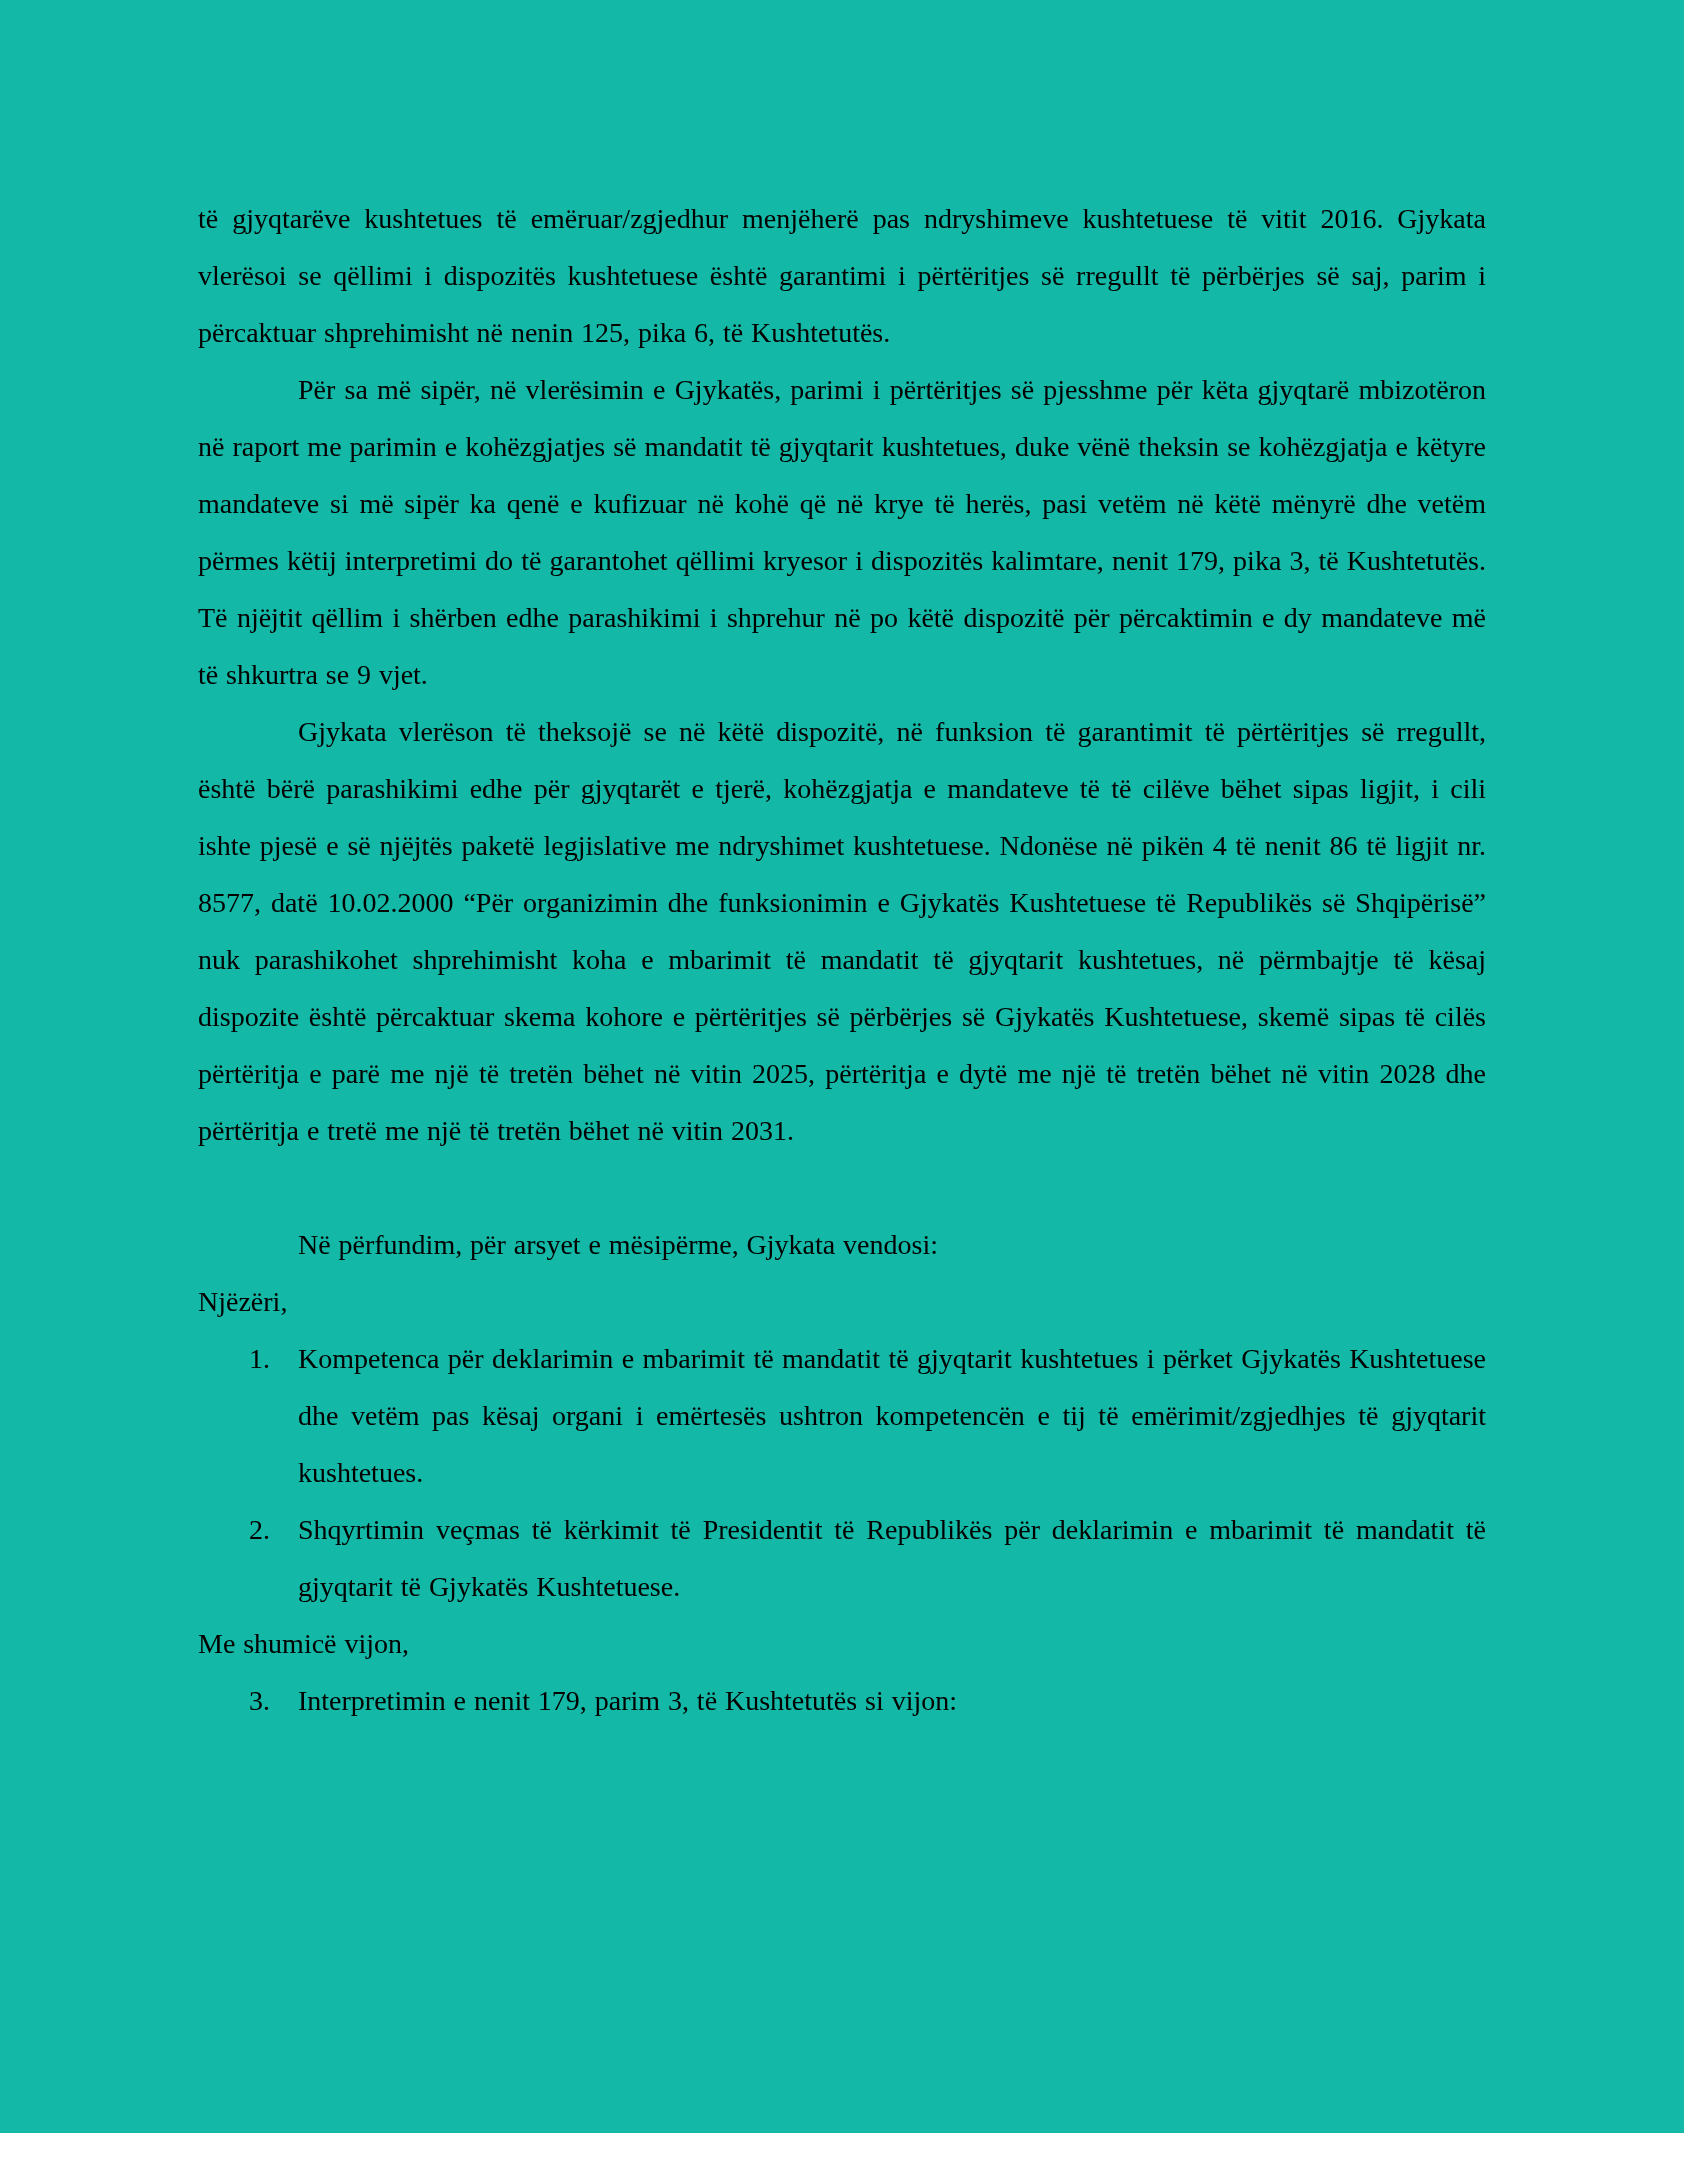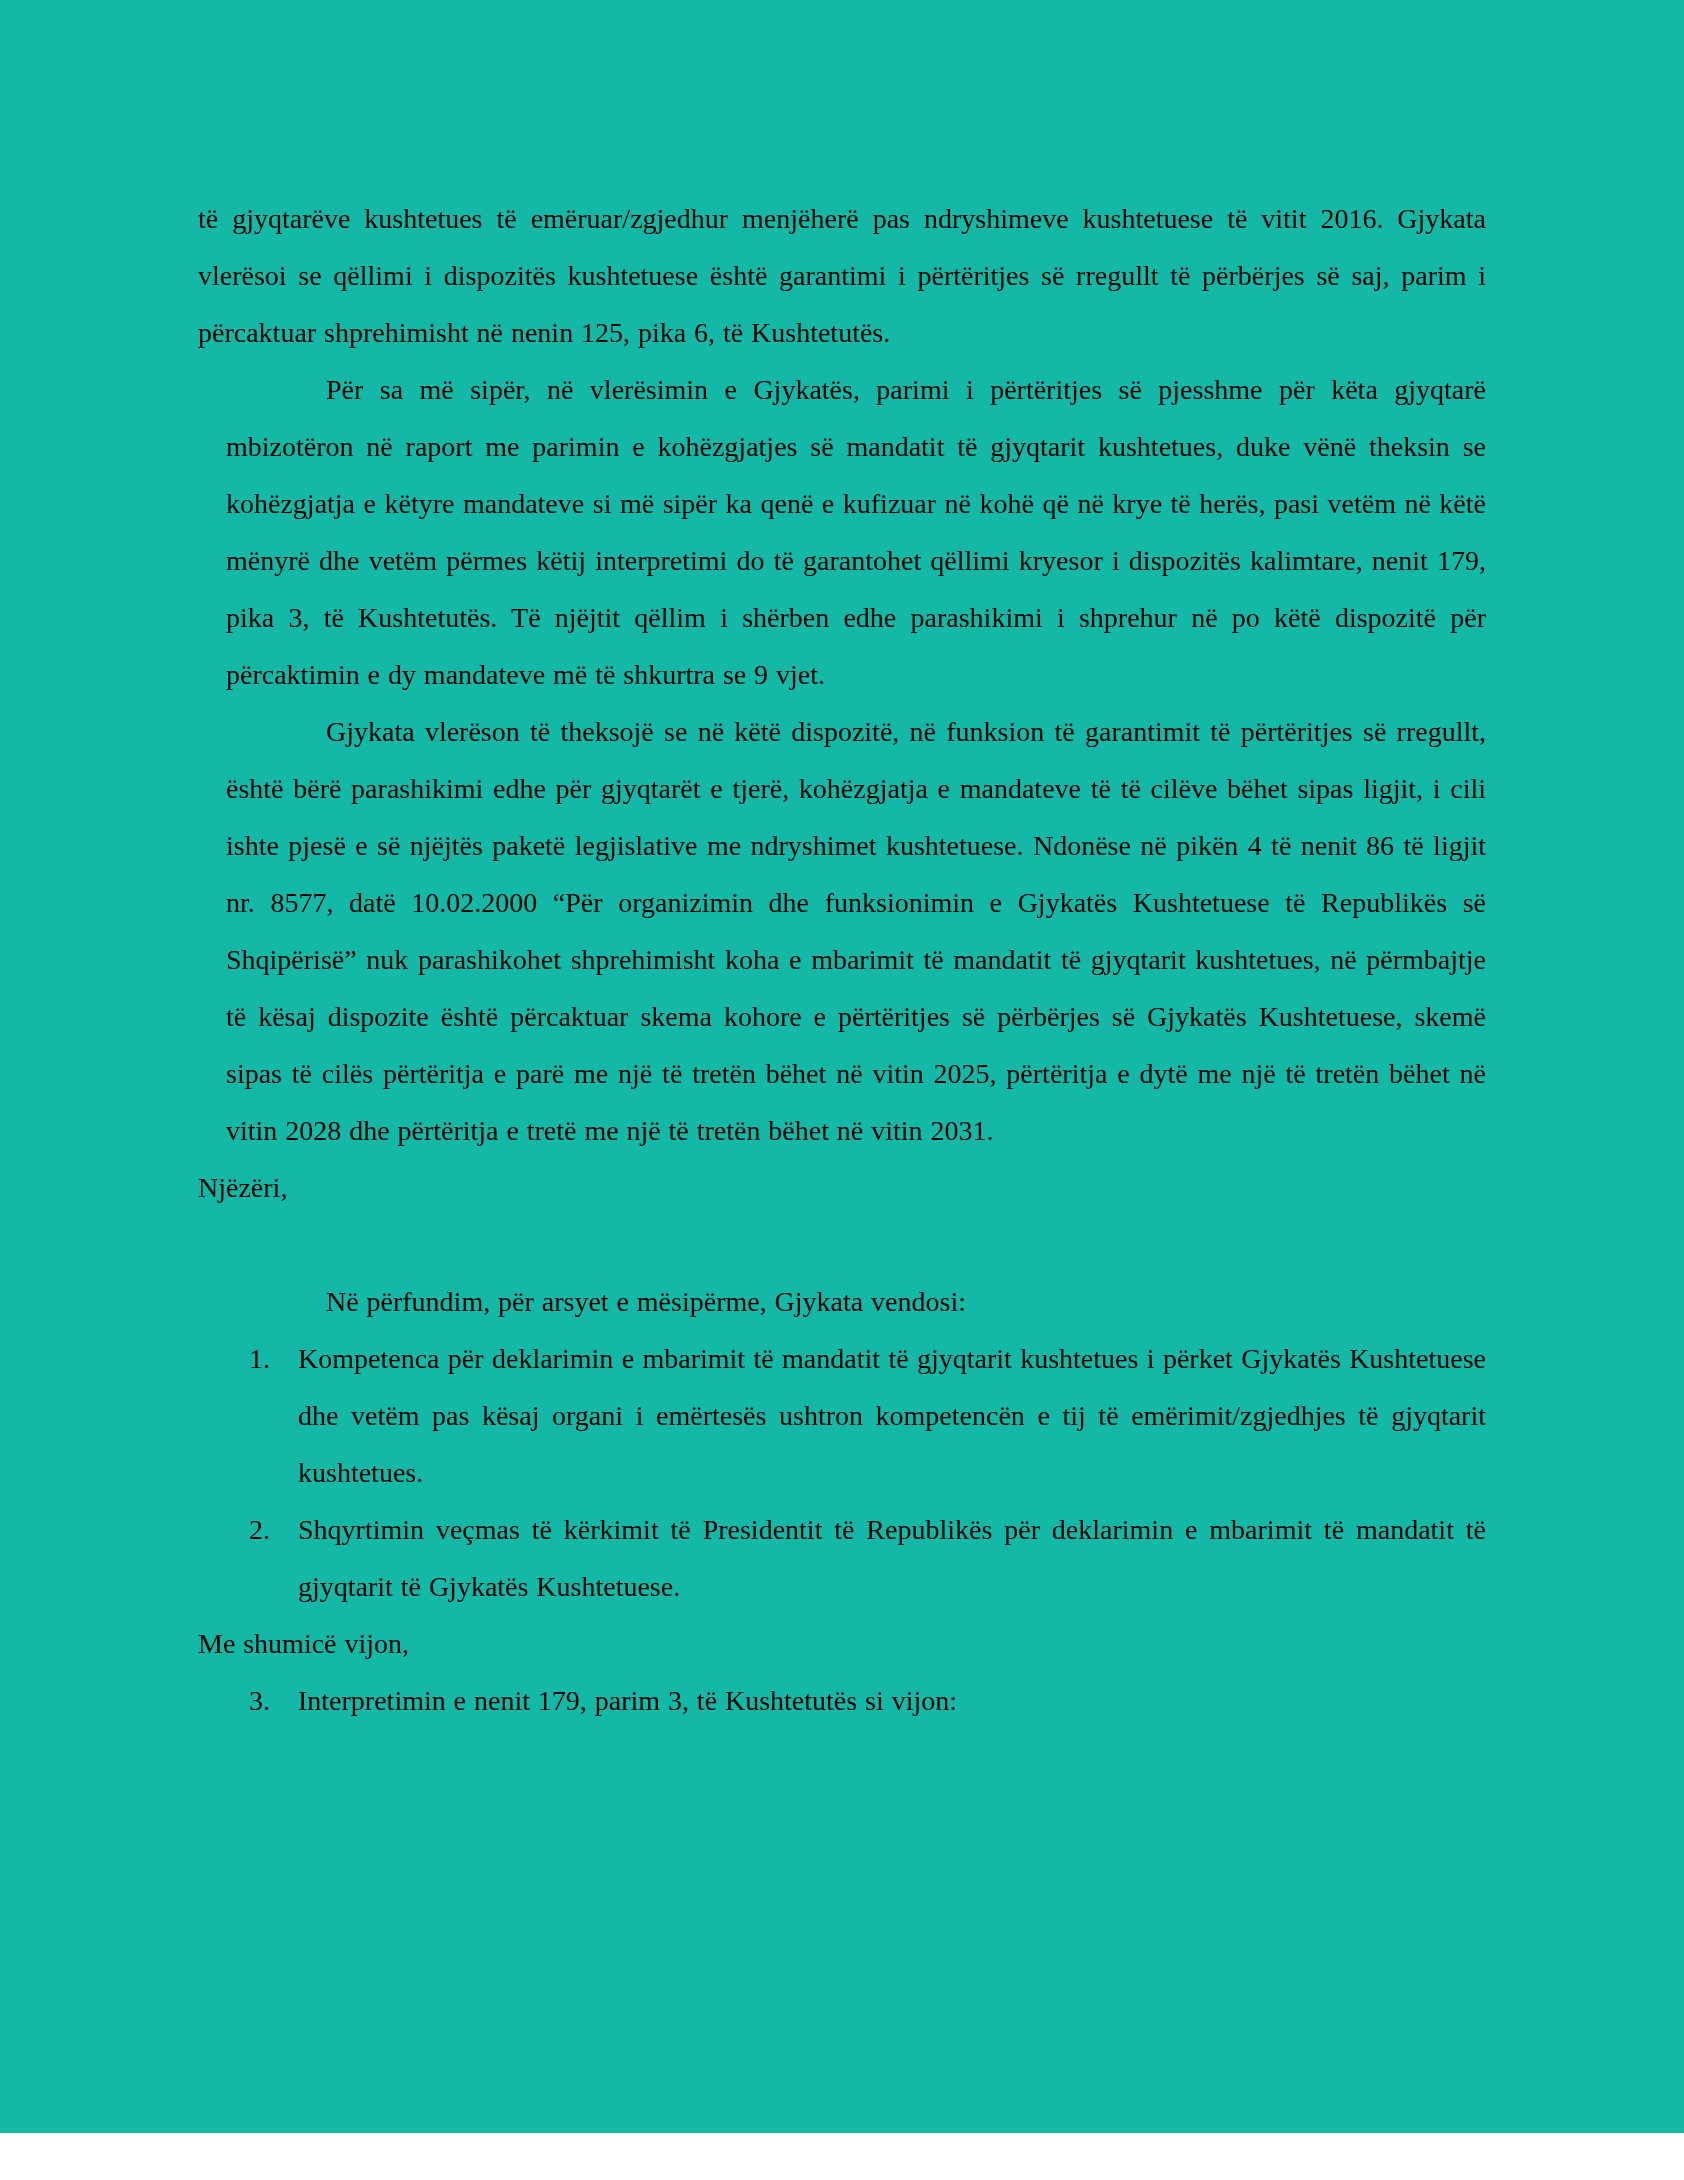--- a/index.html
+++ b/index.html
@@ -28,21 +28,20 @@
     hyphens: none;
     -webkit-hyphens: none;
     word-spacing: 0.9px;
   }
   .para {
     margin: 0;
     padding: 0;
   }
   .indent {
     text-indent: 100px;
-    margin-left: 28px;
   }
   .gap-above {
     margin-top: 57px;
   }
   .label-line {
     text-align: left;
   }
   .list-item {
     display: flex;
     padding-left: 51px;
@@ -67,23 +66,23 @@
 
 <div class="page">
   <main class="doc">
 
     <p class="para">të gjyqtarëve kushtetues të emëruar/zgjedhur menjëherë pas ndryshimeve kushtetuese të vitit 2016. Gjykata vlerësoi se qëllimi i dispozitës kushtetuese është garantimi i përtëritjes së rregullt të përbërjes së saj, parim i përcaktuar shprehimisht në nenin 125, pika 6, të Kushtetutës.</p>
 
     <p class="para indent">Për sa më sipër, në vlerësimin e Gjykatës, parimi i përtëritjes së pjesshme për këta gjyqtarë mbizotëron në raport me parimin e kohëzgjatjes së mandatit të gjyqtarit kushtetues, duke vënë theksin se kohëzgjatja e këtyre mandateve si më sipër ka qenë e kufizuar në kohë që në krye të herës, pasi vetëm në këtë mënyrë dhe vetëm përmes këtij interpretimi do të garantohet qëllimi kryesor i dispozitës kalimtare, nenit 179, pika 3, të Kushtetutës. Të njëjtit qëllim i shërben edhe parashikimi i shprehur në po këtë dispozitë për përcaktimin e dy mandateve më të shkurtra se 9 vjet.</p>
 
     <p class="para indent">Gjykata vlerëson të theksojë se në këtë dispozitë, në funksion të garantimit të përtëritjes së rregullt, është bërë parashikimi edhe për gjyqtarët e tjerë, kohëzgjatja e mandateve të të cilëve bëhet sipas ligjit, i cili ishte pjesë e së njëjtës paketë legjislative me ndryshimet kushtetuese. Ndonëse në pikën 4 të nenit 86 të ligjit nr. 8577, datë 10.02.2000 “Për organizimin dhe funksionimin e Gjykatës Kushtetuese të Republikës së Shqipërisë” nuk parashikohet shprehimisht koha e mbarimit të mandatit të gjyqtarit kushtetues, në përmbajtje të kësaj dispozite është përcaktuar skema kohore e përtëritjes së përbërjes së Gjykatës Kushtetuese, skemë sipas të cilës përtëritja e parë me një të tretën bëhet në vitin 2025, përtëritja e dytë me një të tretën bëhet në vitin 2028 dhe përtëritja e tretë me një të tretën bëhet në vitin 2031.</p>
 
+    <p class="para indent gap-above">Në përfundim, për arsyet e mësipërme, Gjykata vendosi:</p>
+
     <p class="para label-line">Njëzëri,</p>
-
-    <p class="para indent gap-above">Në përfundim, për arsyet e mësipërme, Gjykata vendosi:</p>
 
     <div class="list-item">
       <span class="num">1.</span>
       <span class="item-text">Kompetenca për deklarimin e mbarimit të mandatit të gjyqtarit kushtetues i përket Gjykatës Kushtetuese dhe vetëm pas kësaj organi i emërtesës ushtron kompetencën e tij të emërimit/zgjedhjes të gjyqtarit kushtetues.</span>
     </div>
 
     <div class="list-item">
       <span class="num">2.</span>
       <span class="item-text">Shqyrtimin veçmas të kërkimit të Presidentit të Republikës për deklarimin e mbarimit të mandatit të gjyqtarit të Gjykatës Kushtetuese.</span>
     </div>

